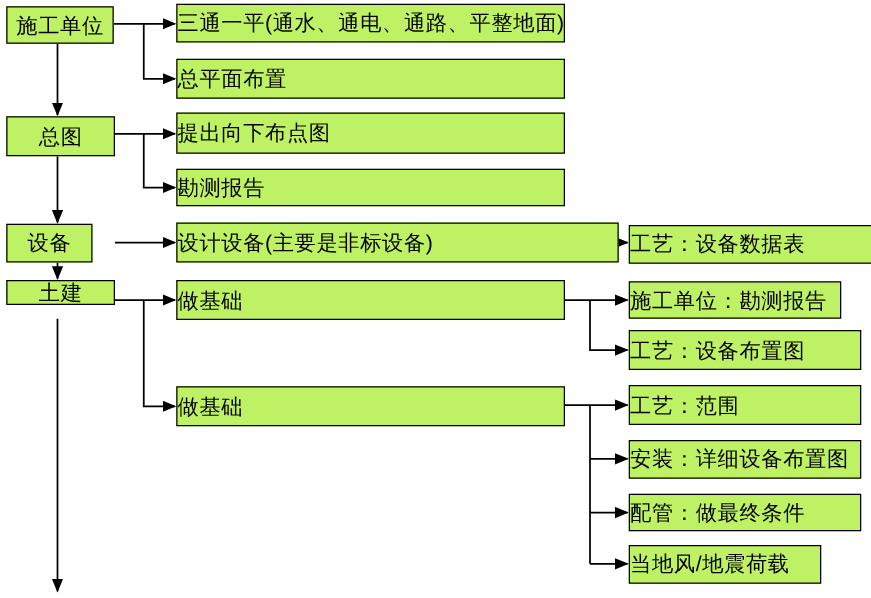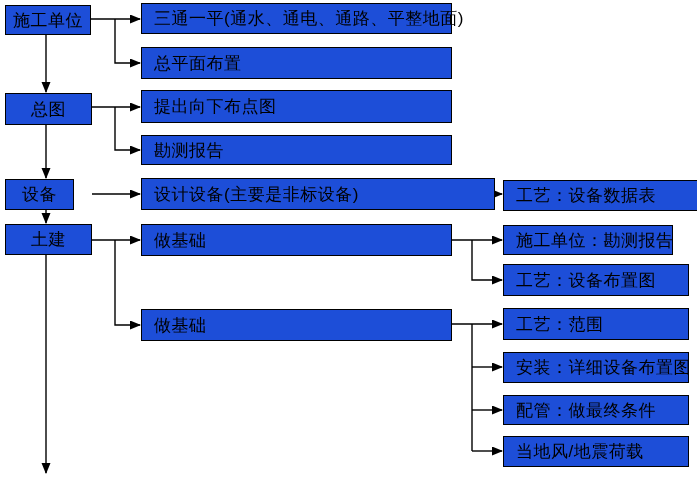--- a/index.html
+++ b/index.html
@@ -20,35 +20,34 @@
     position: absolute;
     left: 0;
     top: 0;
     width: 697px;
     height: 478px;
   }
   .node {
     position: absolute;
     box-sizing: border-box;
     border: 1.5px solid #000000;
-    background: #1d4ed8;
+    background: #bef264;
     display: flex;
     align-items: center;
     font-size: 17px;
     letter-spacing: 0.5px;
     line-height: 1;
     white-space: nowrap;
   }
   .node.center {
     justify-content: center;
     padding: 0 2px;
   }
   .node.lead {
     justify-content: flex-start;
-    padding-left: 12px;
     padding-right: 4px;
   }
   svg path {
     stroke: #000000;
     stroke-width: 1.4;
     fill: none;
   }
 </style>
 </head>
 <body>
@@ -78,31 +77,31 @@
     <path d="M472,324 V451"></path>
     <path d="M472,367 H502" marker-end="url(#arr)"></path>
     <path d="M472,410 H502" marker-end="url(#arr)"></path>
     <path d="M472,451 H502" marker-end="url(#arr)"></path>
     <path d="M46,255 V473" marker-end="url(#arr)"></path>
   </svg>
 
   <div class="node center" style="left:5px; top:5px; width:86px; height:30px">施工单位</div>
   <div class="node center" style="left:5px; top:93px; width:87px; height:32px">总图</div>
   <div class="node center" style="left:5px; top:179px; width:69px; height:31px">设备</div>
-  <div class="node center" style="left:5px; top:224px; width:87px; height:31px">土建</div>
+  <div class="node center" style="left:5px; top:224px; width:87px; height:20px">土建</div>
 
   <div class="node lead" style="left:141px; top:3px; width:311px; height:31px">三通一平(通水、通电、通路、平整地面)</div>
   <div class="node lead" style="left:141px; top:47px; width:311px; height:32px">总平面布置</div>
   <div class="node lead" style="left:141px; top:90px; width:311px; height:33px">提出向下布点图</div>
   <div class="node lead" style="left:141px; top:135px; width:311px; height:30px">勘测报告</div>
   <div class="node lead" style="left:141px; top:178px; width:354px; height:32px">设计设备(主要是非标设备)</div>
   <div class="node lead" style="left:141px; top:224px; width:311px; height:32px">做基础</div>
   <div class="node lead" style="left:141px; top:309px; width:311px; height:32px">做基础</div>
 
   <div class="node lead" style="left:503px; top:180px; width:206px; height:31px">工艺：设备数据表</div>
   <div class="node lead" style="left:503px; top:225px; width:170px; height:30px">施工单位：勘测报告</div>
   <div class="node lead" style="left:503px; top:264px; width:186px; height:32px">工艺：设备布置图</div>
   <div class="node lead" style="left:503px; top:308px; width:186px; height:32px">工艺：范围</div>
   <div class="node lead" style="left:503px; top:352px; width:186px; height:31px">安装：详细设备布置图</div>
   <div class="node lead" style="left:503px; top:395px; width:186px; height:30px">配管：做最终条件</div>
-  <div class="node lead" style="left:503px; top:436px; width:186px; height:31px">当地风/地震荷载</div>
+  <div class="node lead" style="left:503px; top:436px; width:154px; height:31px">当地风/地震荷载</div>
 
 </div>
 
 </body></html>

